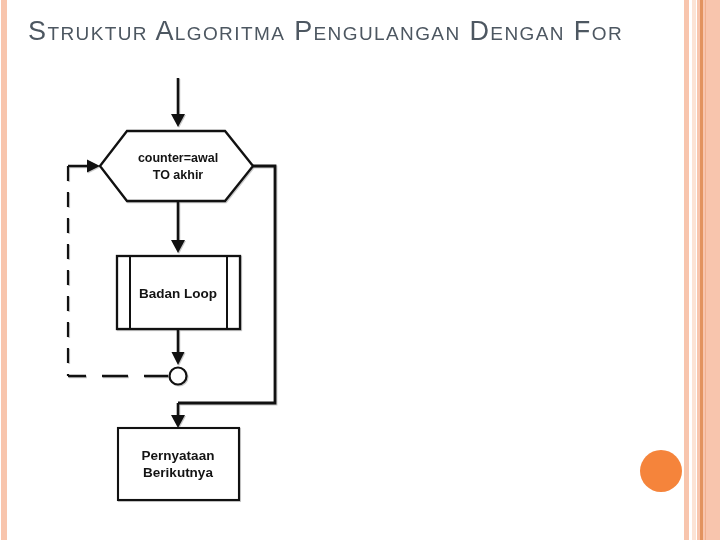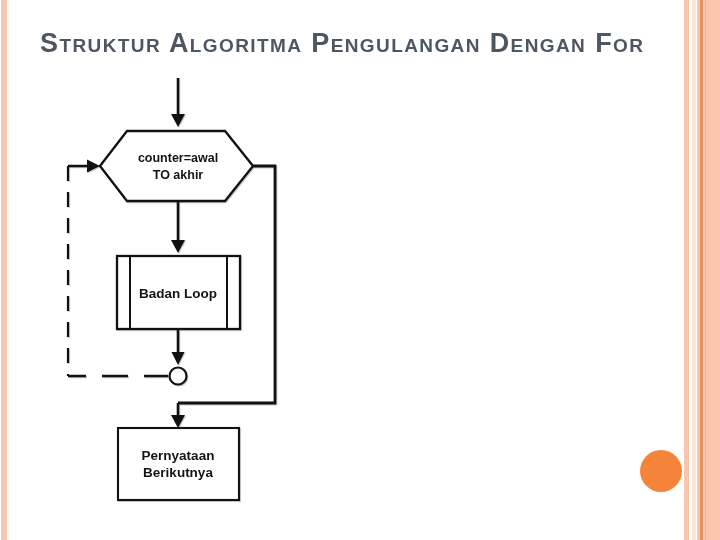--- a/index.html
+++ b/index.html
@@ -14,22 +14,22 @@
     background:#f8c5ad;
   }
   
   .stripe-a { position:absolute; left:684px; top:0; width:5px; height:540px; background:#f8c5ad; }
   .stripe-b { position:absolute; left:692px; top:0; width:4px; height:540px; background:#fce3d5; }
   .stripe-block { position:absolute; left:697px; top:0; width:23px; height:540px; background:#fac8b2; }
   .stripe-block .inner-dark { position:absolute; left:3px; top:0; width:2.5px; height:540px; background:#e2935f; }
   .stripe-block .inner-mid  { position:absolute; left:7.5px; top:0; width:1.8px; height:540px; background:#f0b090; }
 
   .title {
-    position:absolute; left:28px; top:14px; margin:12px;
-    font-weight:bold; font-size:27px; line-height:34px;
+    position:absolute; left:28px; top:14px; margin:0;
+    font-weight:normal; font-size:27px; line-height:34px;
     letter-spacing:1.4px; font-variant:small-caps;
     color:#4d5761; white-space:nowrap;
   }
 
   .flowchart {
     position:absolute; left:56px; top:70px;
     filter: blur(0.3px) drop-shadow(1.2px 1.4px 0.7px rgba(135,135,135,0.45));
   }
   .flowchart .shape { fill:#ffffff; stroke:#111111; }
   .flowchart .wire  { stroke:#111111; fill:none; }

